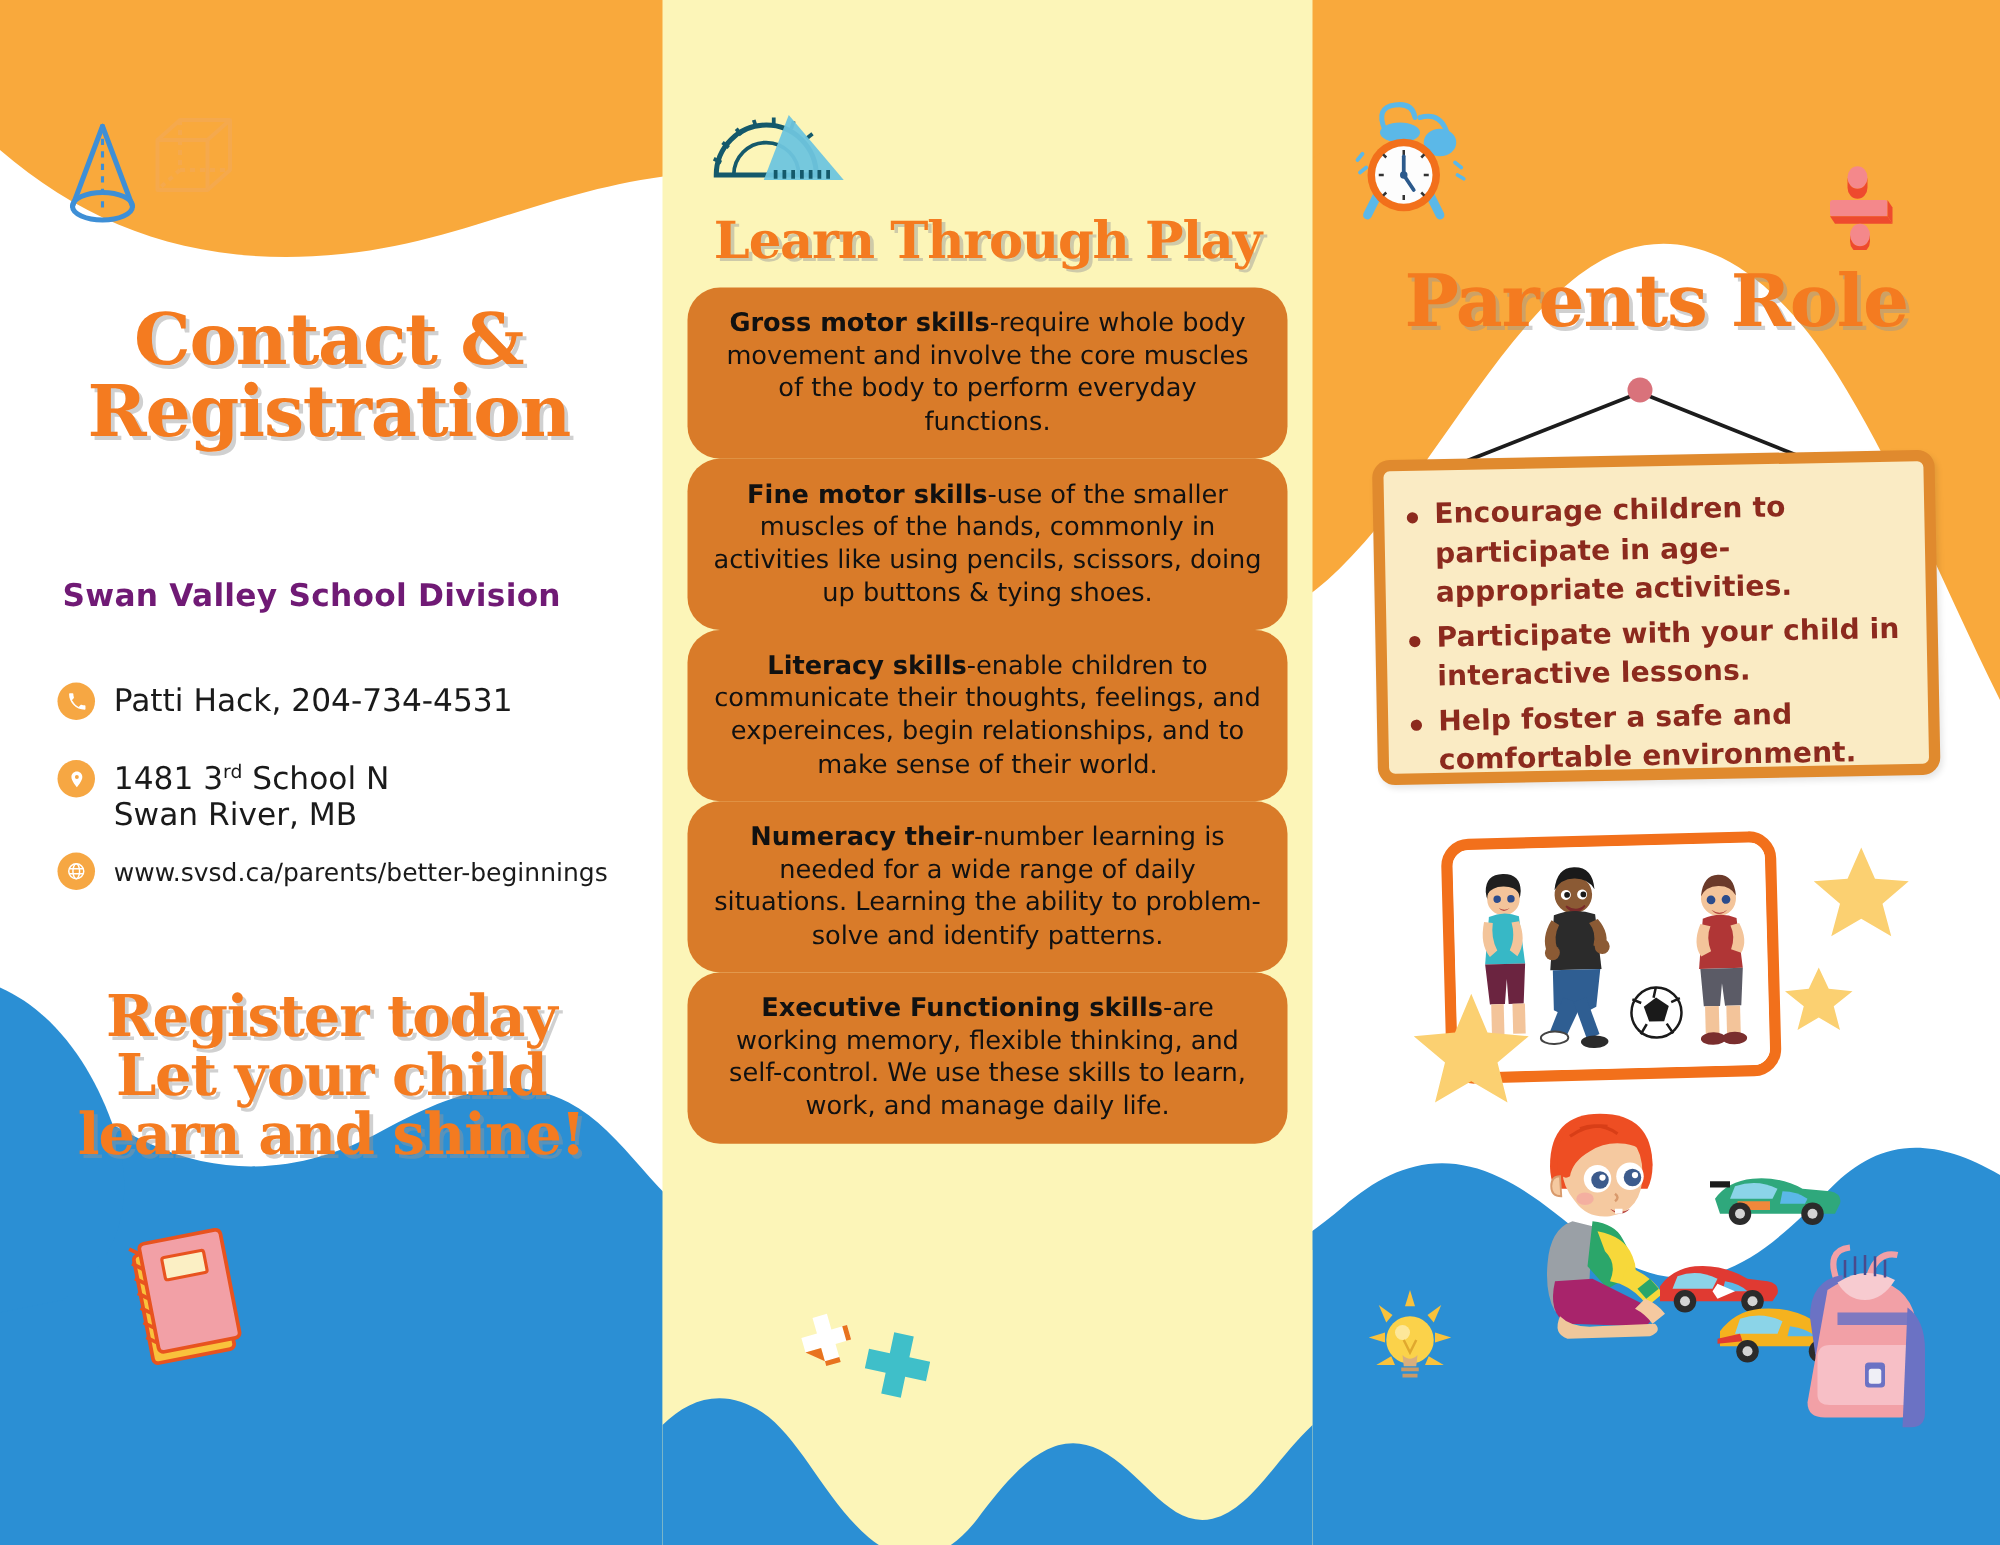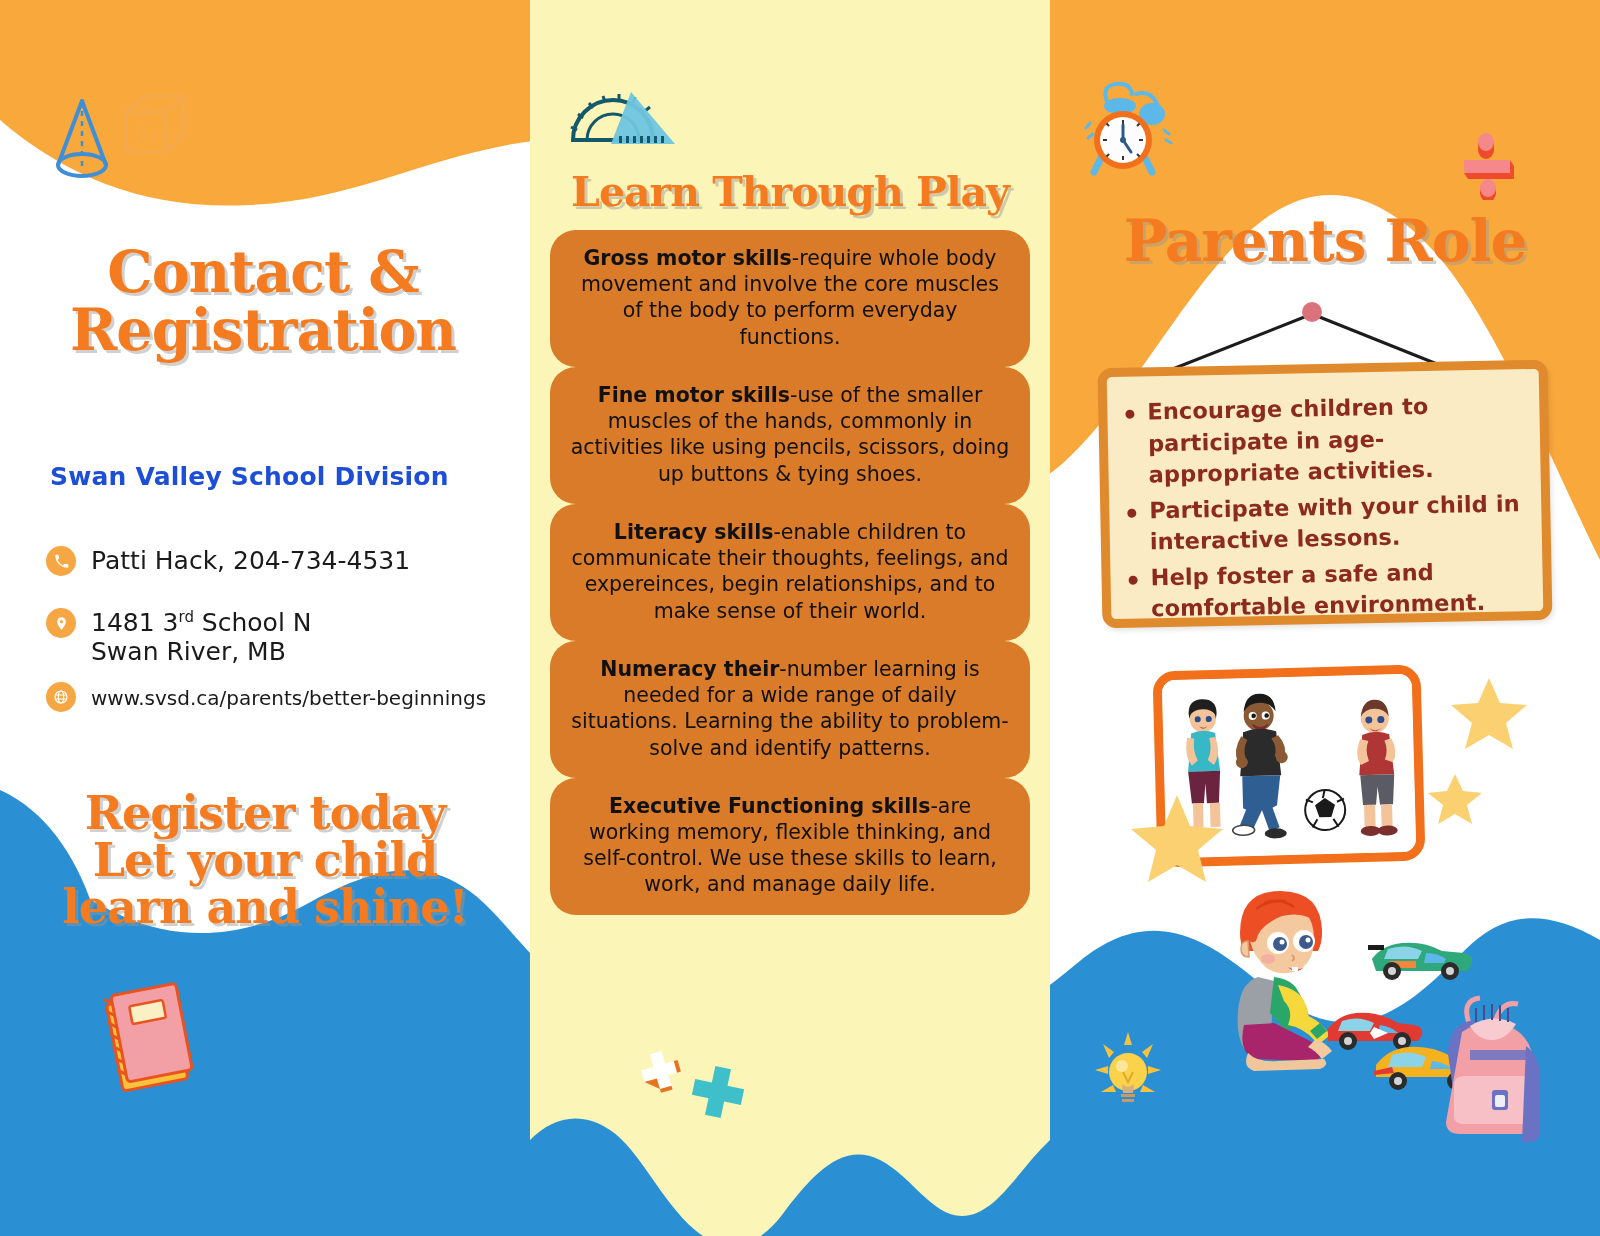--- a/index.html
+++ b/index.html
@@ -31,21 +31,21 @@
   }
   #contact-title{
     position:absolute;left:28px;top:243px;width:470px;
     font-size:57px;
   }
   #division-name{
     position:absolute;left:50px;top:462px;width:450px;
     font-family:"DejaVu Sans", sans-serif;
     font-weight:bold;
     font-size:25px;
-    color:#1d4ed8;
+    color:#701a75;
     letter-spacing:.2px;
   }
   .contact-row{
     position:absolute;display:flex;align-items:flex-start;gap:15px;
   }
   .c-icon{
     width:30px;height:30px;border-radius:50%;
     background:#F6A743;flex:0 0 30px;
     display:flex;align-items:center;justify-content:center;
     color:#fff;font-size:17px;line-height:1;

